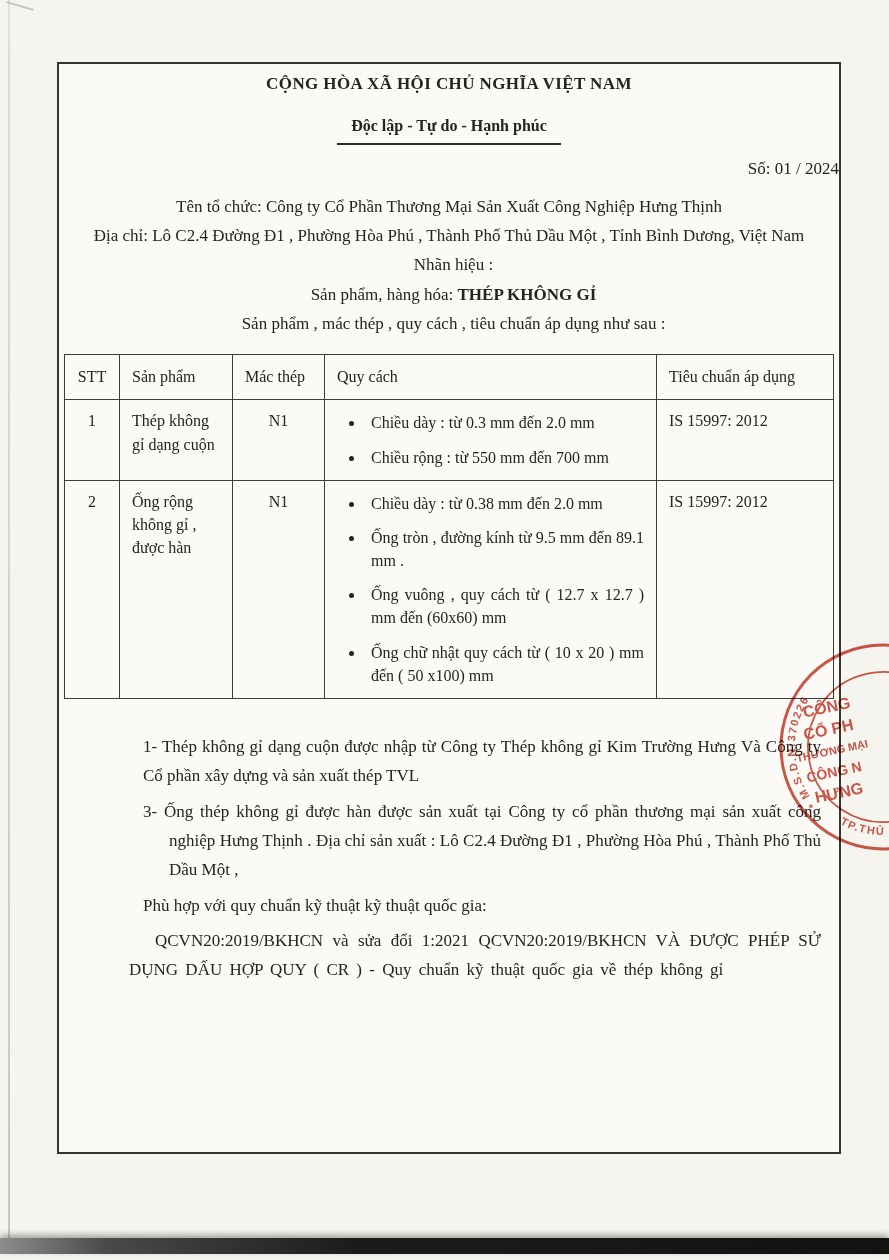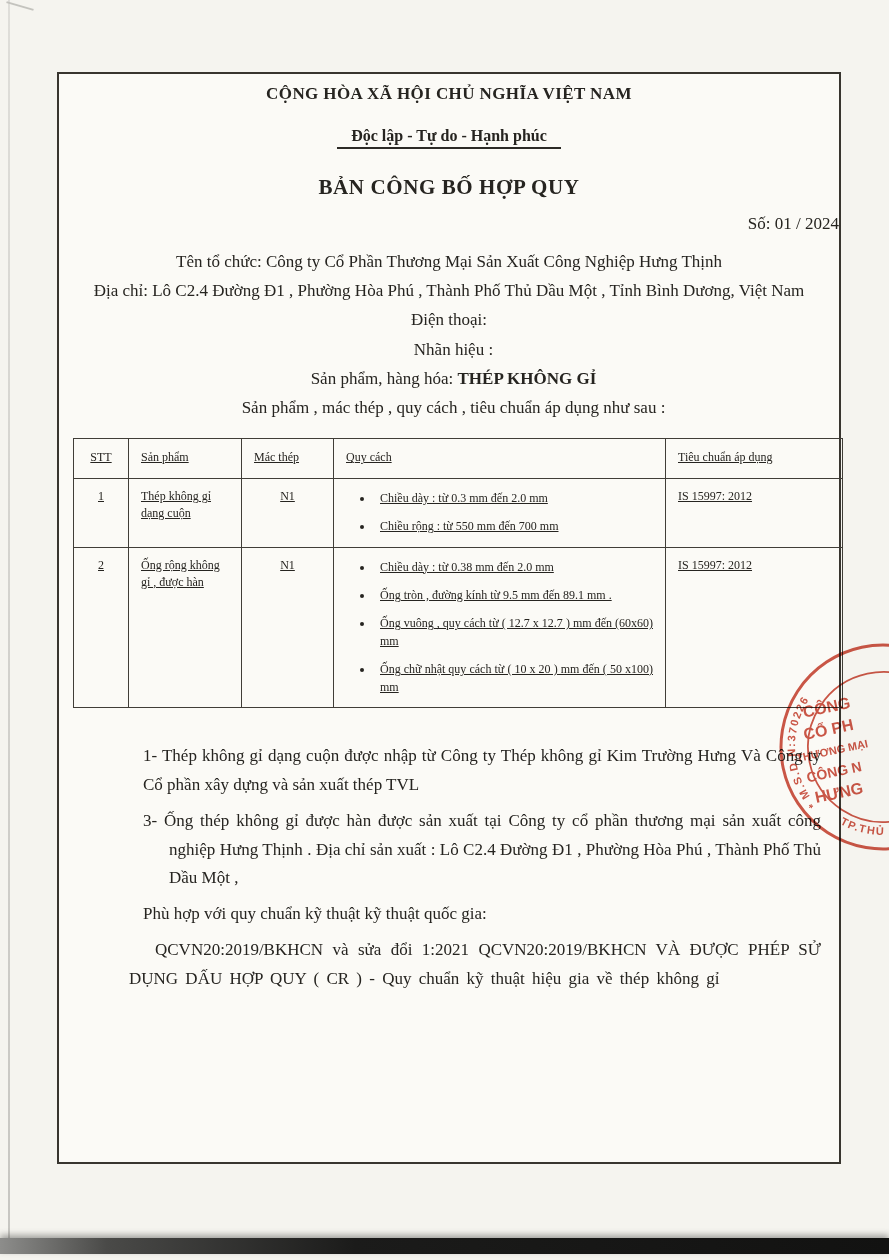--- a/index.html
+++ b/index.html
@@ -11,40 +11,40 @@
     font-family:"Liberation Serif", serif;
     color:#262420;
   }
   .scan-corner-mark { position:absolute; left:6px; top:5px; width:28px; height:2px; background:#9a9a96; transform:rotate(16deg); opacity:.55; }
   .scan-edge-left { position:absolute; left:8px; top:0; width:2px; height:1244px; background:linear-gradient(#c4c3bf, #8f8e8a); opacity:.45; }
   .scan-band-bottom { position:absolute; left:0; bottom:6px; width:100%; height:16px;
     background:linear-gradient(to right,#8d8d8b 0%, #4a4a48 12%, #1b1b1a 40%, #121211 100%);
     box-shadow:0 -3px 6px rgba(60,60,58,.45); }
 
   .page-frame {
-    position:absolute; left:57px; top:72px; width:784px; height:1092px;
+    position:absolute; left:57px; top:62px; width:784px; height:1092px;
     border:2px solid #38352f;
     background:#fbfaf6;
     padding-top:10px;
   }
 
   .doc-header { text-align:center; }
   .nation { font-weight:bold; font-size:17px; letter-spacing:.4px; }
   .motto { display:inline-block; font-weight:bold; font-size:16px; margin-top:5px;
-    padding:0 14px 2px 14px; border-bottom:2px solid #2c2a26; }
+    padding:0 14px 8px 14px; border-bottom:2px solid #2c2a26; }
 
   .doc-title { text-align:center; font-weight:bold; font-size:21px; letter-spacing:.6px; margin-top:26px; }
   .doc-no { text-align:right; font-size:17px; margin-top:14px; }
 
   .info { padding:0 20px; margin-top:13px; font-size:17px; line-height:1.72;text-align:center; }
   .info p { margin:0; }
   .info .indent { padding-left:9px; }
   .b { font-weight:bold; }
 
-  table.spec { border-collapse:collapse; width:calc(100% - 10px); margin:16px 5px 0 14px; font-size:12px;text-decoration:underline; }
+  table.spec { border-collapse:collapse; width:calc(100% - 10px); margin:16px 5px 0 5px; font-size:16px; }
   table.spec th, table.spec td { border:1.6px solid #403d37; padding:9px 12px; vertical-align:top; font-weight:normal; text-align:left; line-height:1.45; }
   table.spec th { padding-top:10px; padding-bottom:11px; }
   .c { text-align:center !important; }
   td.justify, th.justify { text-align:justify; }
   ul.qc { list-style:disc; margin:2px 0 0 0; padding-left:28px; }
   ul.qc li { margin-bottom:11px; text-align:justify; padding-left:6px; }
   ul.qc li:last-child { margin-bottom:2px; }
 
   .notes { padding:0 18px 0 36px; margin-top:34px; font-size:17px; line-height:1.7;margin-left:48px; }
   .notes p { margin-top:7px; }
@@ -63,27 +63,25 @@
 <div class="scan-corner-mark"></div>
 <div class="scan-edge-left"></div>
 
 <div class="page-frame">
 
   <div class="doc-header">
     <div class="nation">CỘNG HÒA XÃ HỘI CHỦ NGHĨA VIỆT NAM</div><br>
     <div class="motto">Độc lập - Tự do - Hạnh phúc</div>
   </div>
 
-  <div class="doc-title">BẢN CÔNG BỐ HỢP QUY</div>
   <div class="doc-no">Số: 01 / 2024</div>
 
   <div class="info">
     <p>Tên tổ chức: Công ty Cổ Phần Thương Mại Sản Xuất Công Nghiệp Hưng Thịnh</p>
     <p>Địa chỉ: Lô C2.4 Đường Đ1 , Phường Hòa Phú , Thành Phố Thủ Dầu Một , Tỉnh Bình Dương, Việt Nam</p>
-    <p>Điện thoại:</p>
     <p class="indent">Nhãn hiệu :</p>
     <p class="indent"><span>Sản phẩm, hàng hóa:</span> <span class="b">THÉP KHÔNG GỈ</span></p>
     <p class="indent">Sản phẩm , mác thép , quy cách , tiêu chuẩn áp dụng như sau :</p>
   </div>
 
   <table class="spec">
     <colgroup>
       <col style="width:55px">
         <col style="width:113px">
         <col style="width:92px">
@@ -126,21 +124,21 @@
           </td>
         <td>IS 15997: 2012</td>
       </tr>
     </tbody>
   </table>
 
   <div class="notes">
     <p class="note-plain">1-  Thép không gỉ dạng cuộn được nhập từ Công ty Thép không gỉ Kim Trường Hưng Và Công ty Cổ phần xây dựng và sản xuất thép TVL</p>
     <p class="note-hang">3-  Ống thép không gỉ được hàn được sản xuất tại Công ty cổ phần thương mại sản xuất công nghiệp Hưng Thịnh . Địa chỉ sản xuất : Lô C2.4 Đường Đ1 , Phường Hòa Phú , Thành Phố Thủ Dầu Một ,</p>
     <p>Phù hợp với quy chuẩn kỹ thuật kỹ thuật quốc gia:</p>
-    <p class="reg">QCVN20:2019/BKHCN và sửa đổi 1:2021 QCVN20:2019/BKHCN VÀ ĐƯỢC PHÉP SỬ DỤNG DẤU HỢP QUY ( CR ) -  Quy chuẩn kỹ thuật hiệu gia về thép không gỉ</p>
+    <p class="reg">QCVN20:2019/BKHCN và sửa đổi 1:2021 QCVN20:2019/BKHCN VÀ ĐƯỢC PHÉP SỬ DỤNG DẤU HỢP QUY ( CR ) -  Quy chuẩn kỹ thuật quốc gia về thép không gỉ</p>
   </div>
 
 </div>
 
 <svg class="stamp" viewBox="0 0 214 214" aria-hidden="true">
   <circle cx="107" cy="107" r="102" fill="none" stroke="var(--stamp-color)" stroke-width="3"></circle>
   <circle cx="107" cy="107" r="75" fill="none" stroke="var(--stamp-color)" stroke-width="1.8"></circle>
   <defs>
     <path id="arcL" d="M 44.8,169.2 A 88 88 0 0 1 44.8,44.8" fill="none"></path>
     <path id="arcB" d="M 44.8,169.2 A 88 88 0 0 0 169.2,169.2" fill="none"></path>

